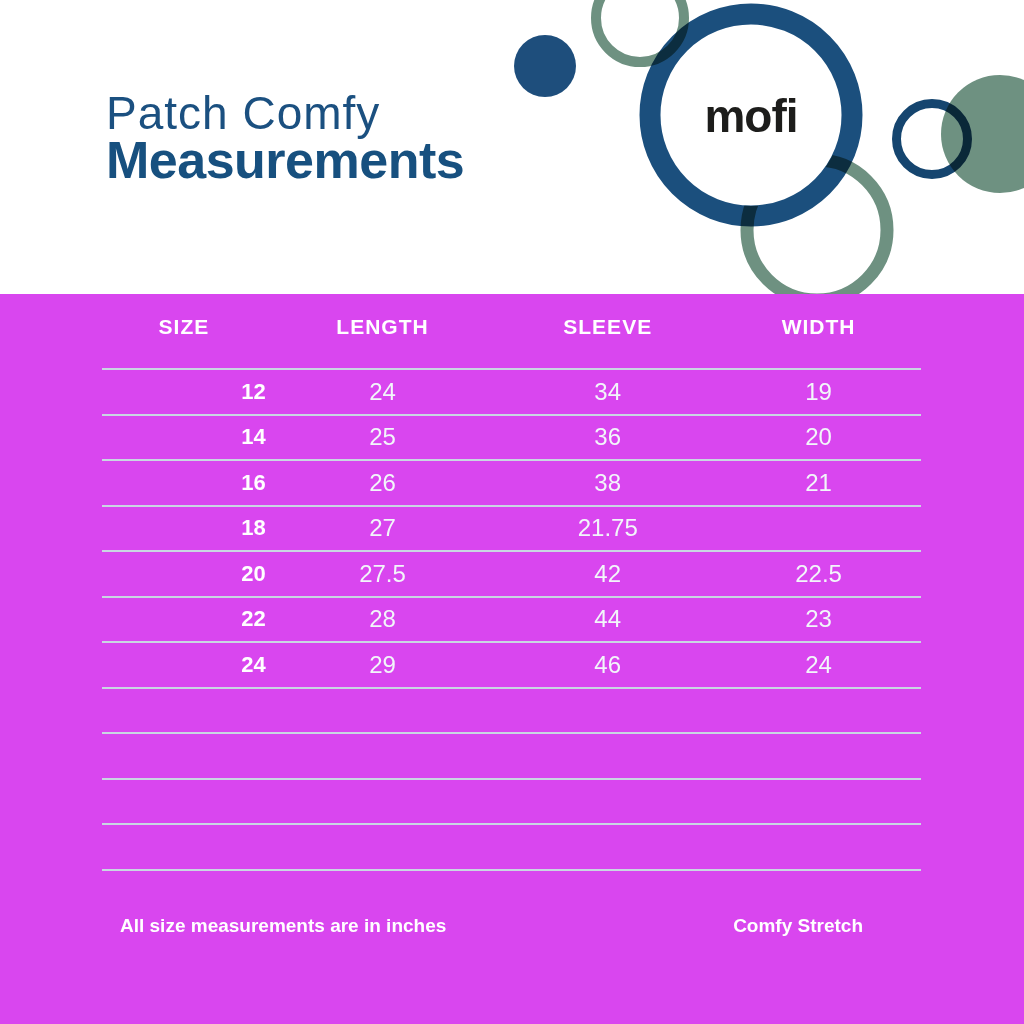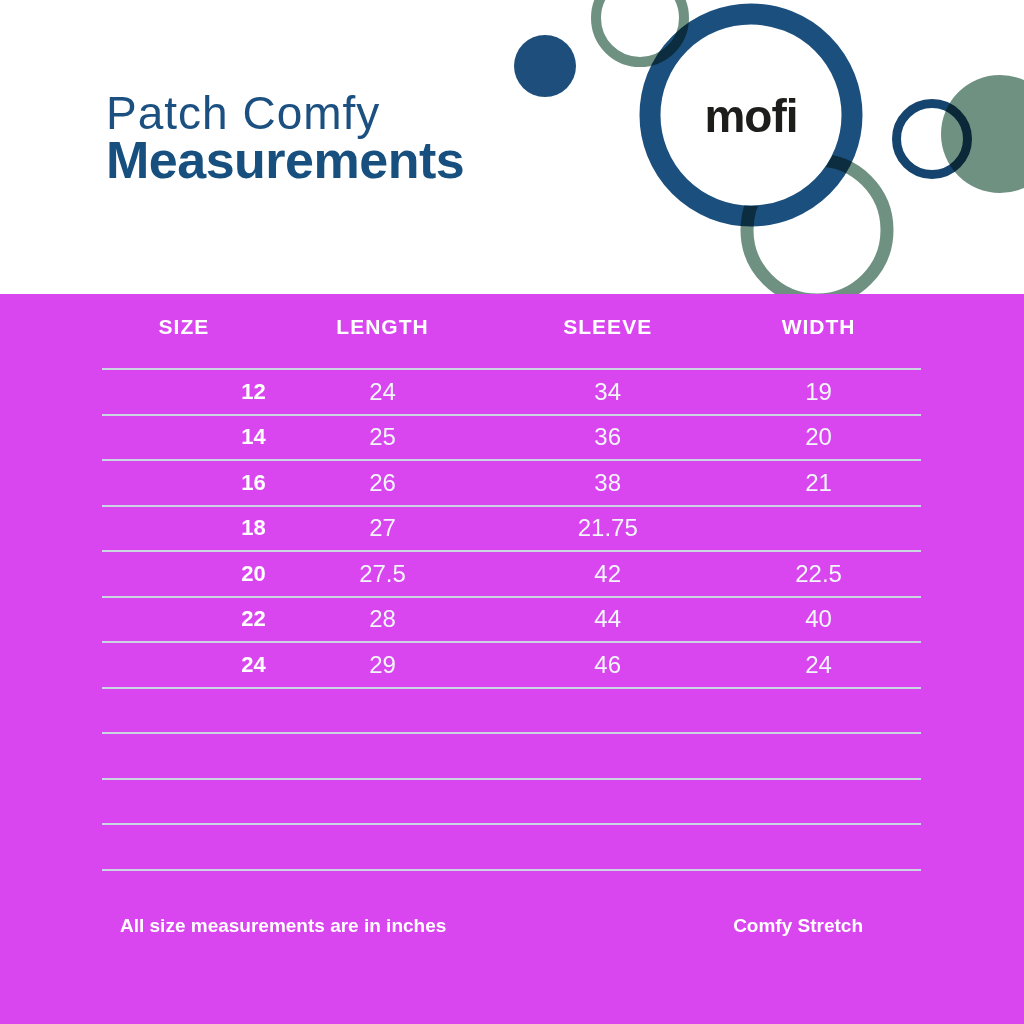--- a/index.html
+++ b/index.html
@@ -173,21 +173,21 @@
         <div class="cell size-col">20</div>
         <div class="cell">27.5</div>
         <div class="cell">42</div>
         <div class="cell">22.5</div>
       </div>
 
       <div class="row cols">
         <div class="cell size-col">22</div>
         <div class="cell">28</div>
         <div class="cell">44</div>
-        <div class="cell">40</div>
+        <div class="cell">23</div>
       </div>
 
       <div class="row cols">
         <div class="cell size-col">24</div>
         <div class="cell">29</div>
         <div class="cell">46</div>
         <div class="cell">24</div>
       </div>
 
       <div class="row empty-row"></div>

